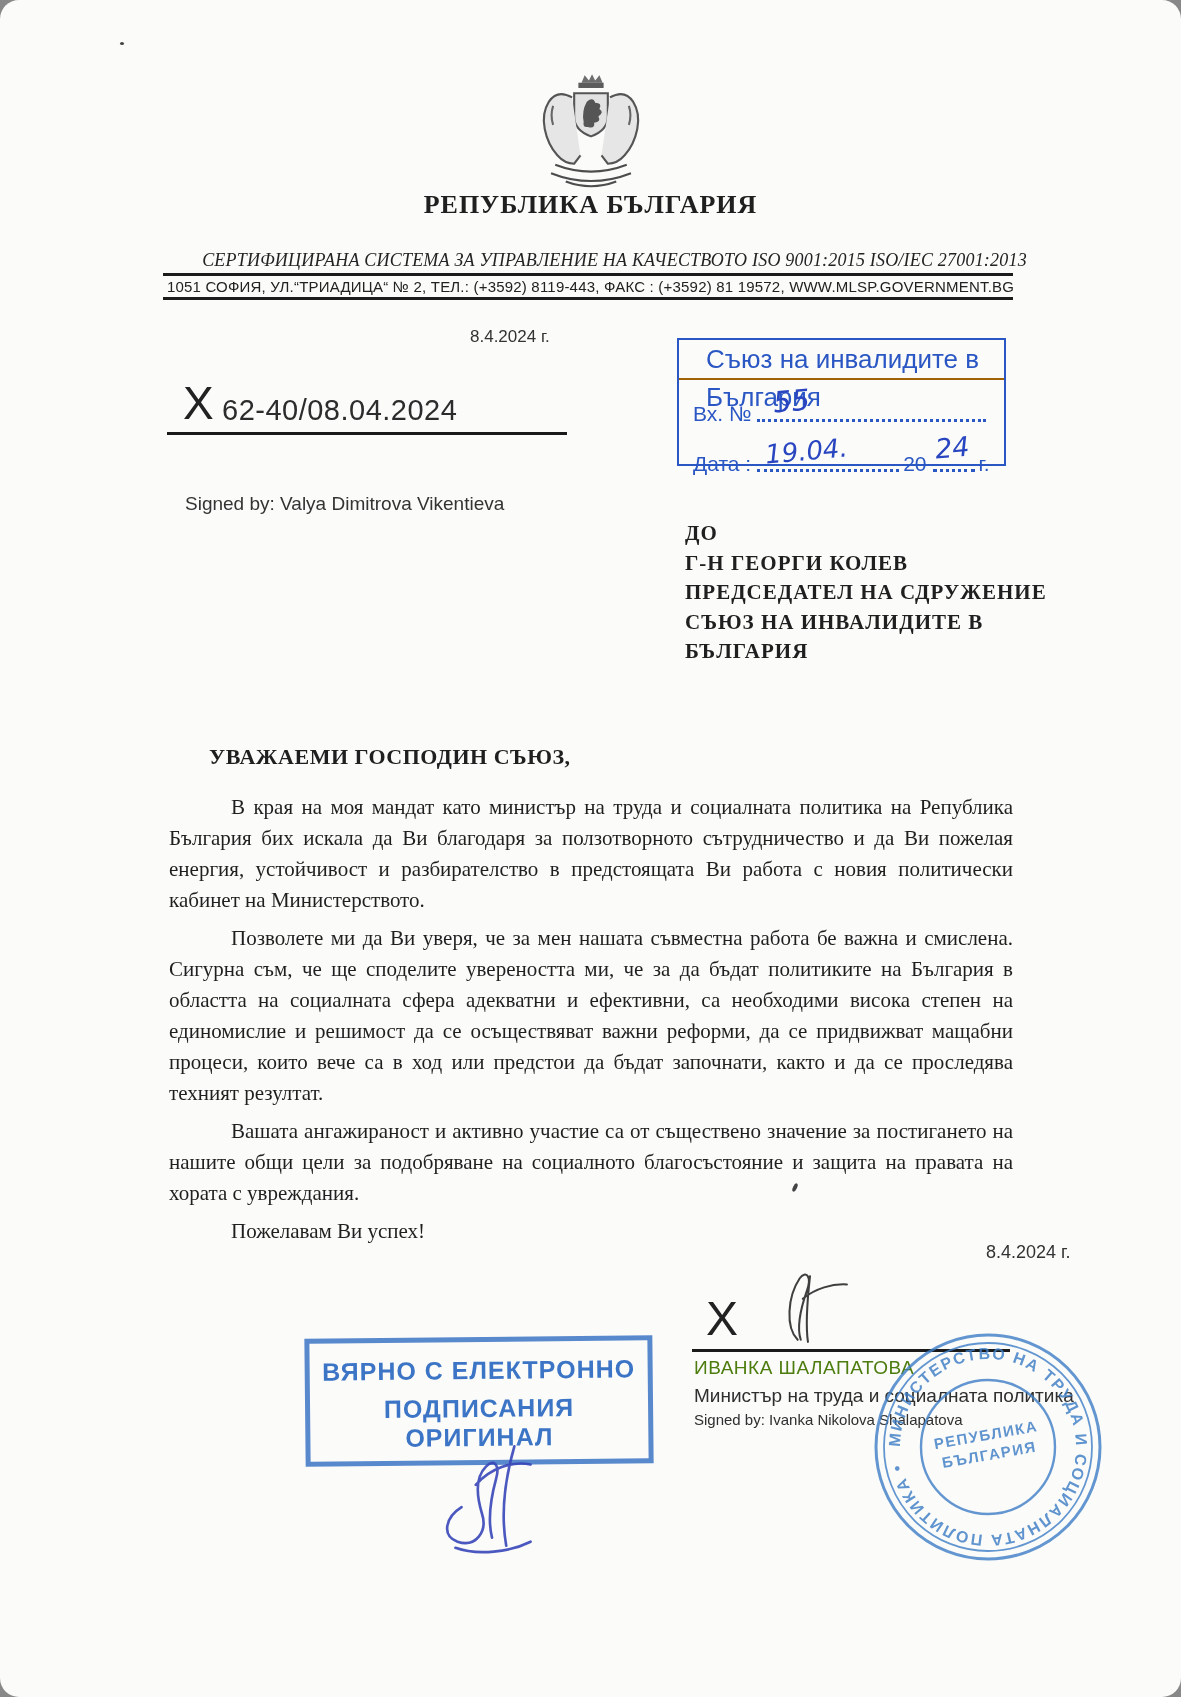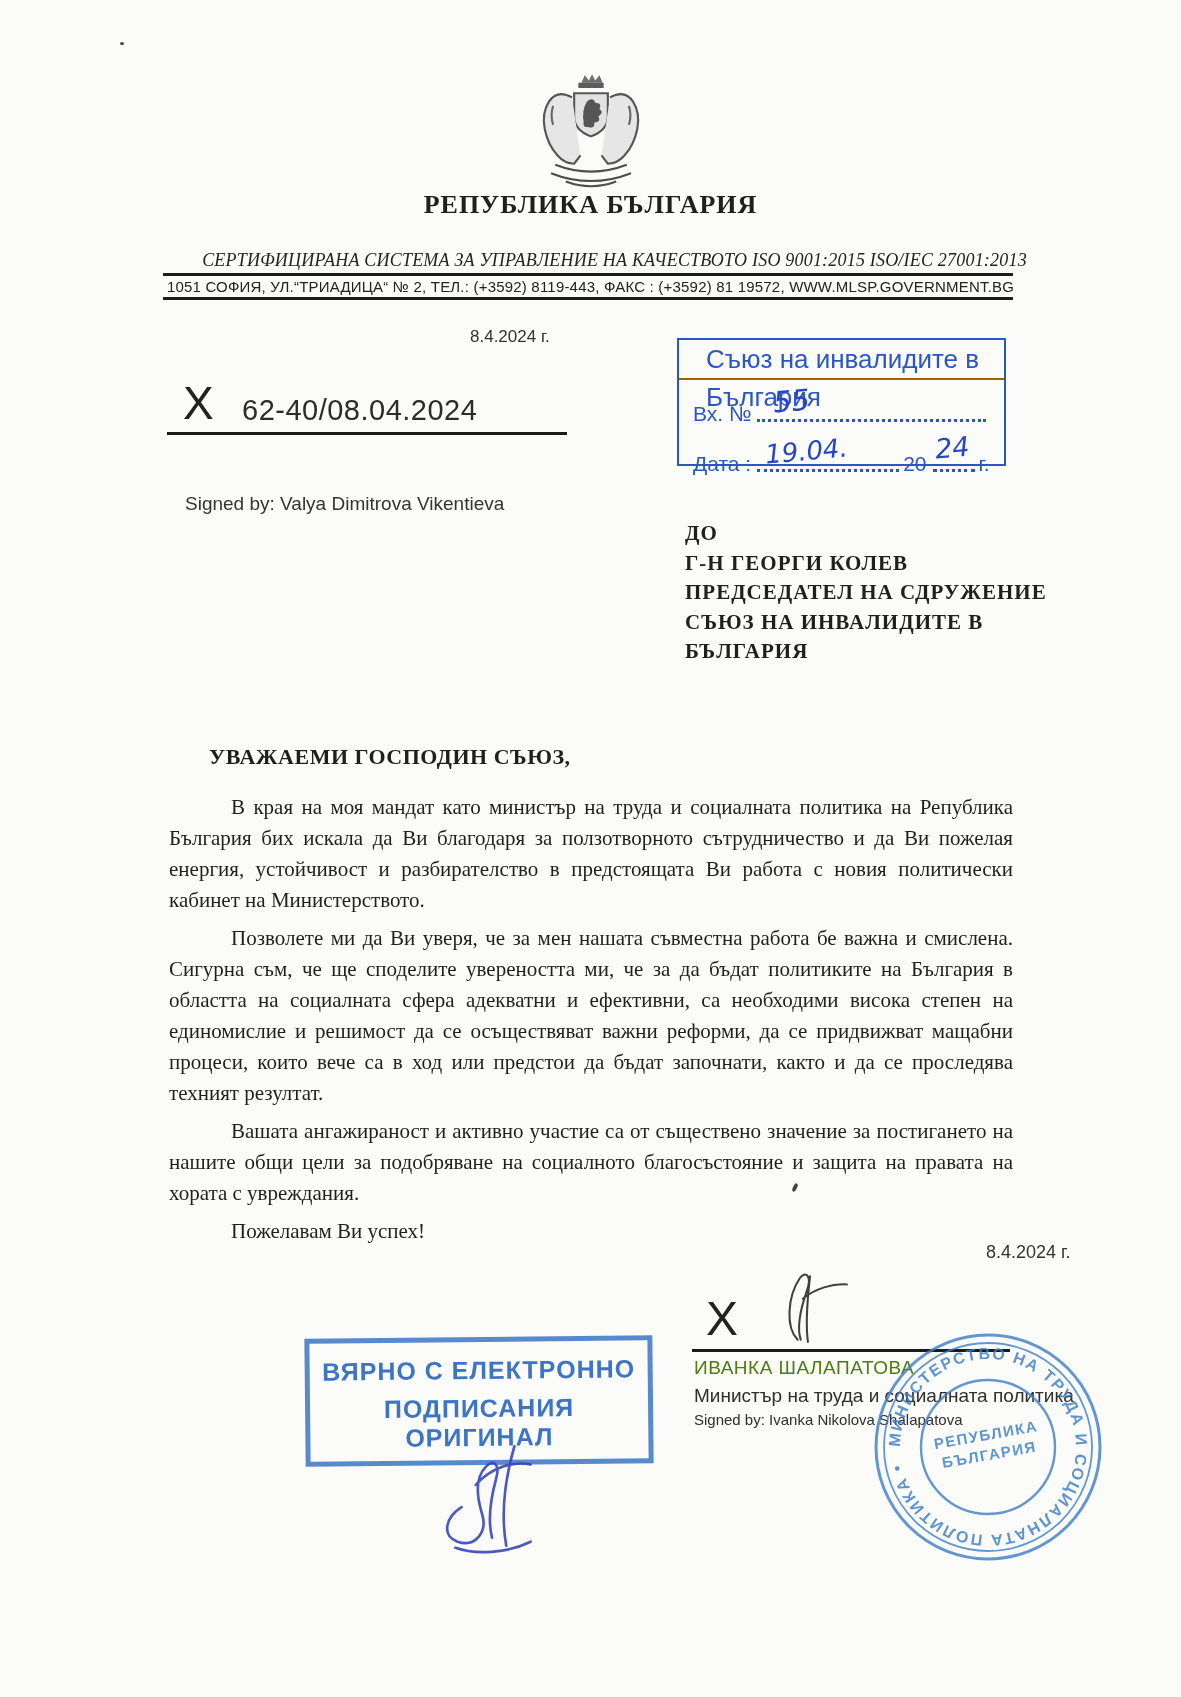--- a/index.html
+++ b/index.html
@@ -1,34 +1,34 @@
 <!DOCTYPE html>
 <html><head>
 <meta charset="utf-8">
 <style>
   html,body{margin:0;padding:0;background:#888;}
   .page{
     position:relative;width:1181px;height:1697px;margin:0 auto;
     background:#fbfbf9;overflow:hidden;
-    font-family:"Liberation Serif",serif;color:#1f1f1f;
+    font-family:"Liberation Serif",serif;color:#1f1f1f;border-radius:19px;
   }
   .abs{position:absolute;}
   .center{left:0;right:0;text-align:center;}
   
   .country{top:190px;font-size:26px;font-weight:bold;letter-spacing:1px;}
   .ministry{top:219px;font-size:24px;font-weight:bold;letter-spacing:.5px;}
   .certline{top:250px;font-size:18px;font-style:italic;letter-spacing:.2px;color:#232323;padding-left:48px;}
   .rule{left:163px;width:850px;height:3px;background:#1c1c1c;}
   .contactline{top:278px;font-size:15px;font-family:"Liberation Sans",sans-serif;color:#222;letter-spacing:.2px;}
   
   .sans{font-family:"Liberation Sans",sans-serif;}
   .date-top{left:470px;top:327px;font-size:17px;color:#333;}
   .date-bottom{left:986px;top:1242px;font-size:18px;color:#333;}
   .xmark{font-size:46px;color:#222;line-height:1;}
-  .refnum{left:222px;top:394px;font-size:29px;color:#2c2c2c;letter-spacing:.5px;margin-left:20px;}
+  .refnum{left:222px;top:394px;font-size:29px;color:#2c2c2c;letter-spacing:.5px;}
   .refline{left:167px;top:432px;width:400px;height:3px;background:#1a1a1a;}
   .signedby{font-size:19px;color:#333;}
   
   .regstamp{left:677px;top:338px;width:325px;height:124px;border:2px solid #2b57c4;color:#2b57c4;
     font-family:"Liberation Sans",sans-serif;}
   .regstamp .org{height:38px;line-height:38px;border-bottom:2px solid #a16207;padding-left:27px;font-size:26px;}
   .regrow{position:relative;display:flex;align-items:flex-end;padding:4px 14px;}
   .regrow .lbl{font-size:21px;white-space:nowrap;}
   .dotted{border-bottom:3px dotted #2b57c4;position:relative;height:1px;margin:0 4px 4px 6px;}
   .hand{font-family:"DejaVu Sans",sans-serif;font-style:italic;color:#2946c0;position:absolute;transform:rotate(-5deg);}

